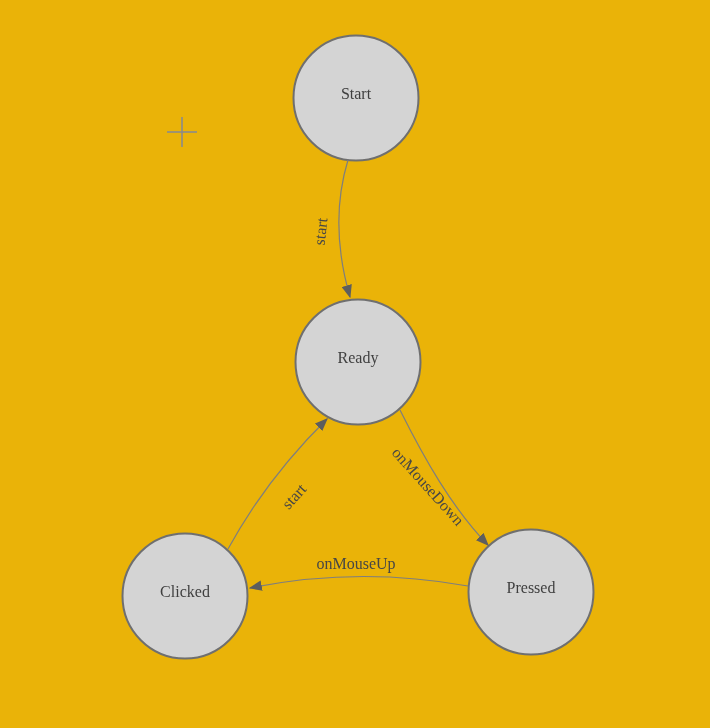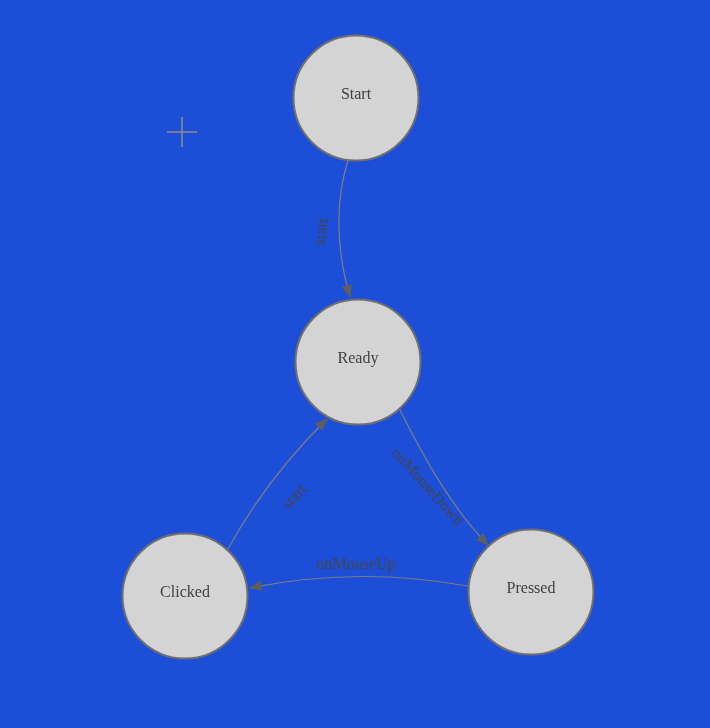--- a/index.html
+++ b/index.html
@@ -3,21 +3,21 @@
 <meta charset="utf-8">
 <style>
   html, body {
     margin: 0;
     padding: 0;
     background: #ffffff;
   }
   .canvas-wrap {
     width: 710px;
     height: 728px;
-    background: #1d4ed8;
+    background: #eab308;
     position: relative;
     overflow: hidden;
   }
   svg {
     display: block;
     font-family: "Liberation Serif", serif;
   }
   .node-circle {
     fill: #d4d4d4;
     stroke: #6f6f6f;

